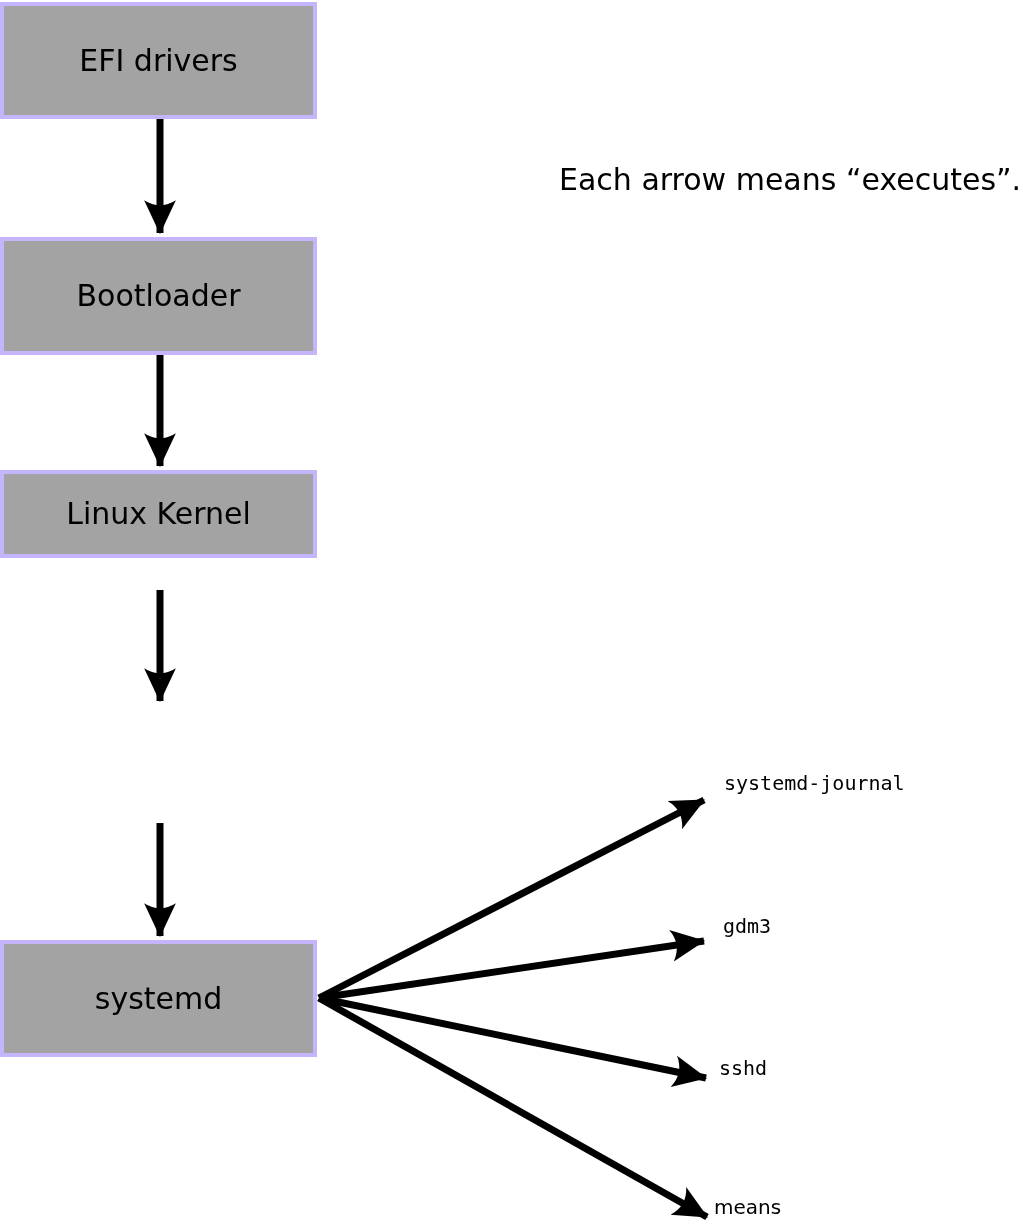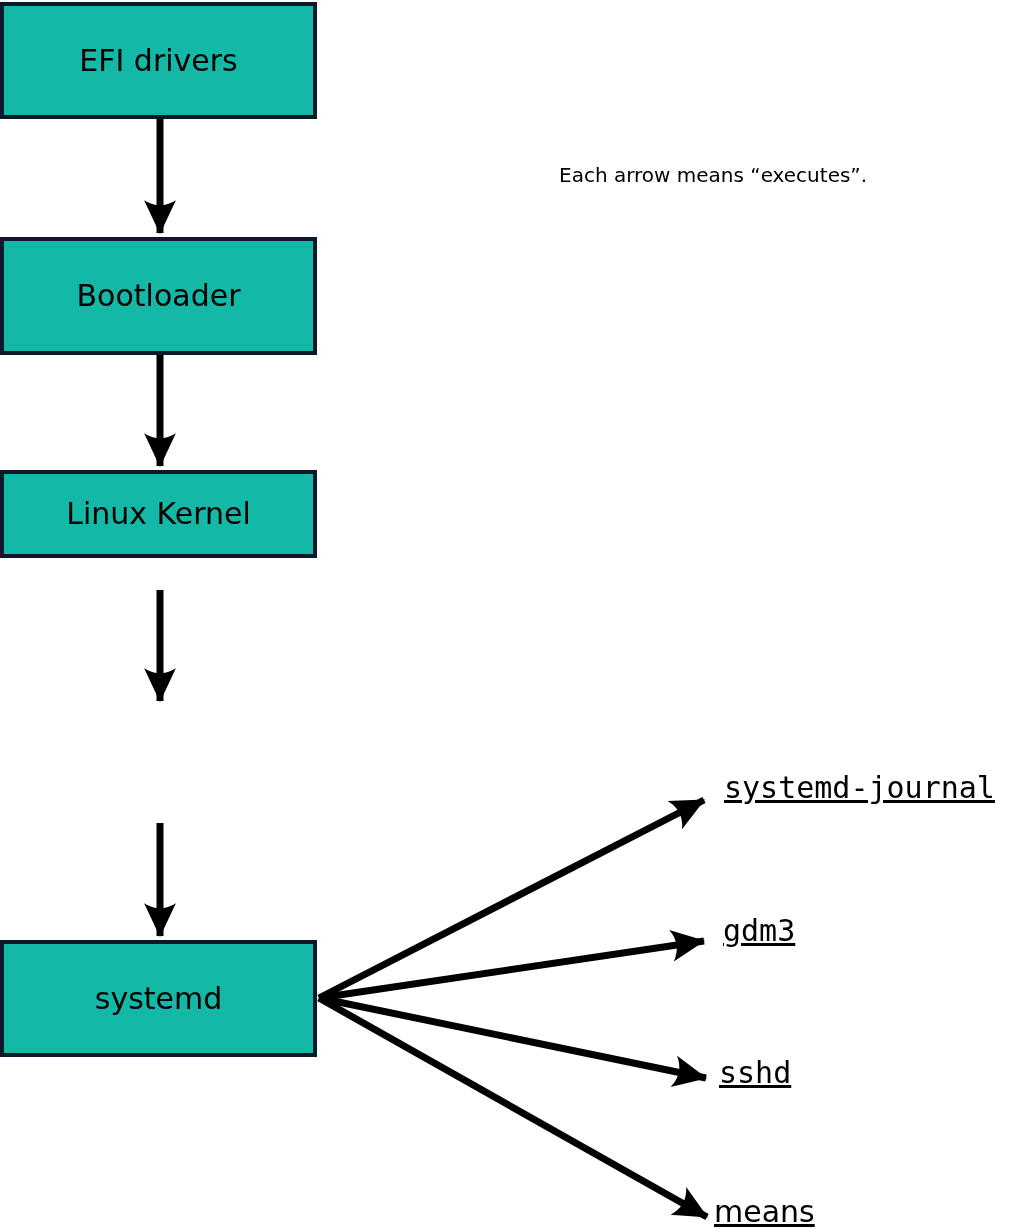--- a/index.html
+++ b/index.html
@@ -15,45 +15,44 @@
   .arrows {
     position: absolute;
     left: 0; top: 0;
     width: 1023px; height: 1230px;
   }
   .node {
     position: absolute;
     left: 0;
     width: 317px;
     box-sizing: border-box;
-    background: #14b8a6;
-    border: 4px solid #0f172a;
+    background: #a3a3a3;
+    border: 4px solid #c4b5fd;
     display: flex;
     align-items: center;
     justify-content: center;
   }
   .node span {
     font-size: 30px;
     line-height: 1;
     white-space: nowrap;
   }
   .floating-label {
     position: absolute;
-    font-size: 30px;
+    font-size: 20px;
     line-height: 1;
     white-space: nowrap;
-    text-decoration: underline;
   }
   .mono { font-family: "DejaVu Sans Mono", monospace; }
   .sans { font-family: "DejaVu Sans", sans-serif; }
   .note {
     position: absolute;
     left: 559px;
     top: 165px;
-    font-size: 20px;
+    font-size: 30px;
     line-height: 1;
     white-space: nowrap;
   }
 </style>
 </head>
 <body>
 
 <div class="stage">
 
   <svg class="arrows" viewBox="0 0 1023 1230" xmlns="http://www.w3.org/2000/svg">

